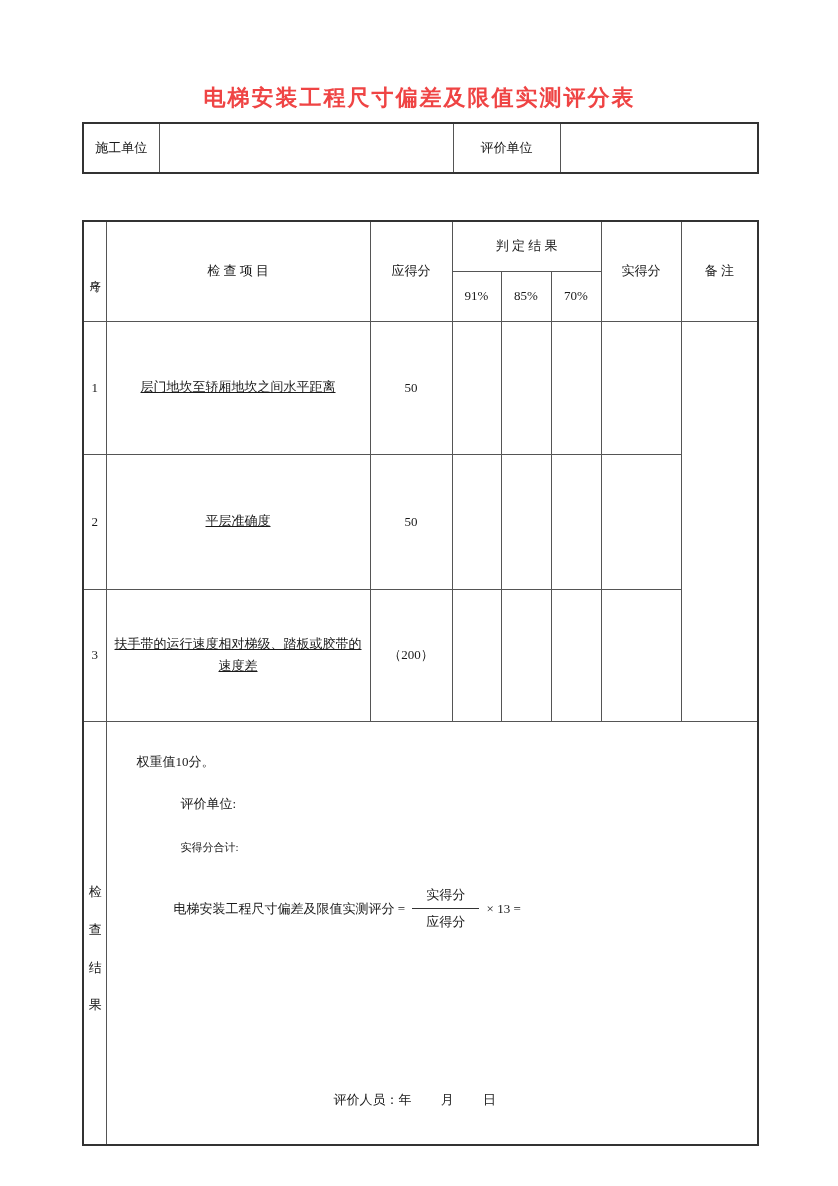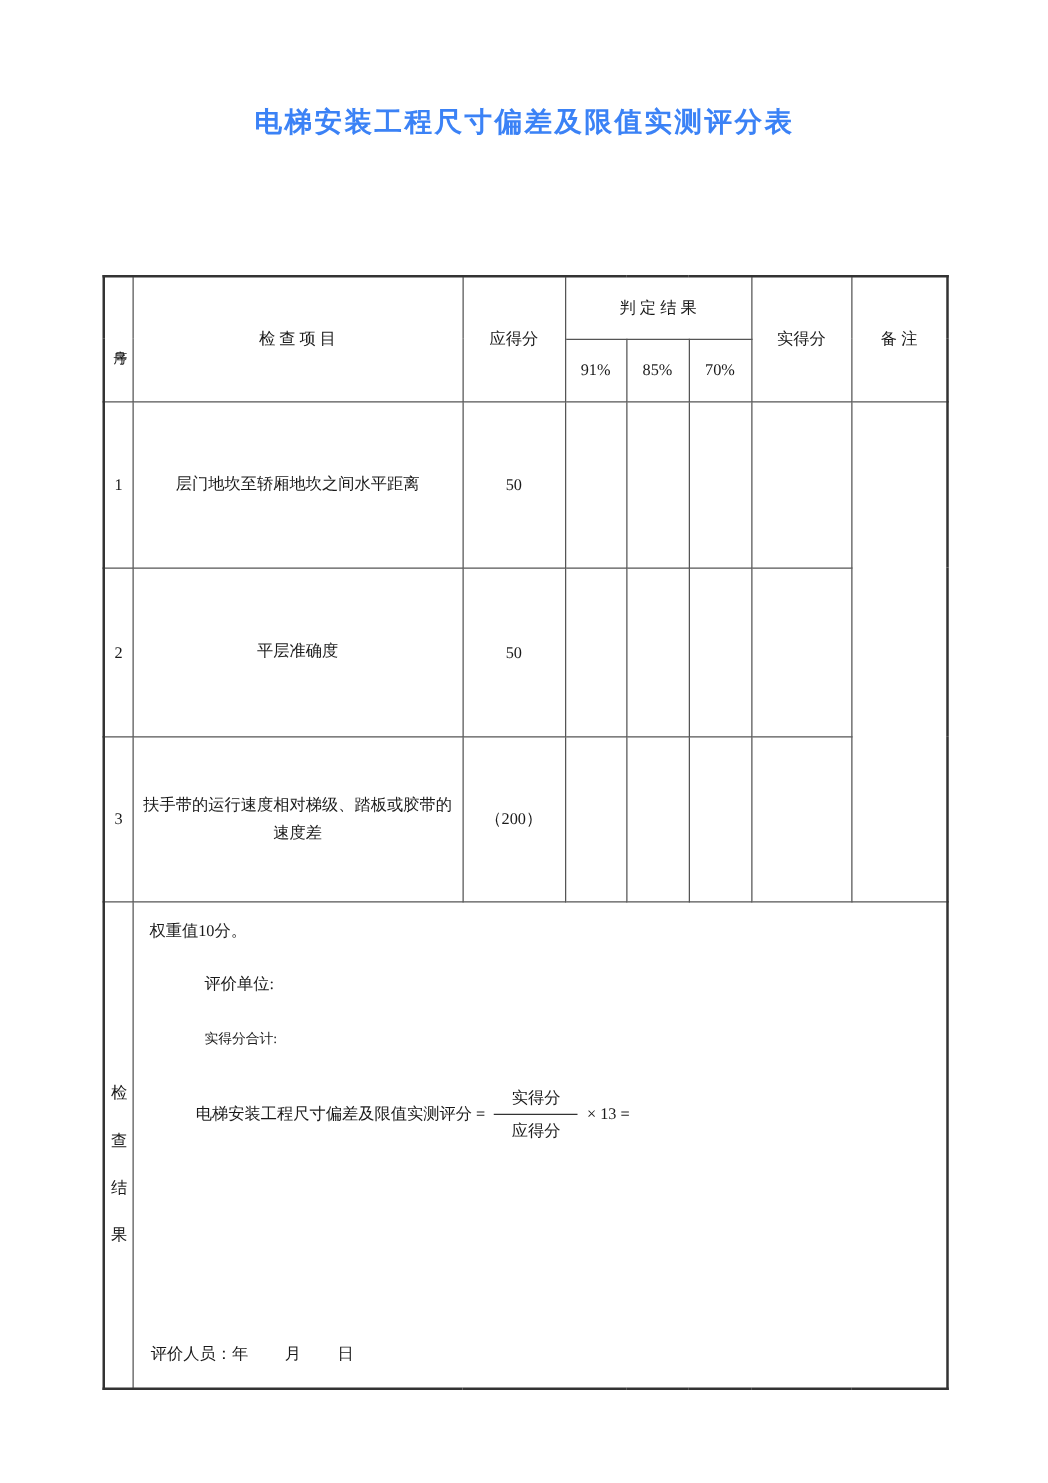--- a/index.html
+++ b/index.html
@@ -21,72 +21,72 @@
   .doc-title {
     position: absolute;
     top: 83px;
     left: 0;
     width: 675px;
     text-align: center;
     font-family: "Liberation Sans", "DejaVu Sans", sans-serif;
     font-size: 22px;
     font-weight: bold;
     letter-spacing: 2px;
-    color: #3b82f6;
+    color: #ef4444;
     white-space: nowrap;
   }
   table {
     border-collapse: collapse;
     table-layout: fixed;
     width: 675px;
     position: absolute;
     left: 0;
   }
   #info-table { top: 122px; }
   #score-table { top: 220px; }
   td {
     border: 1px solid #555;
     font-size: 13px;
     text-align: center;
     vertical-align: middle;
     overflow: hidden;
   }
   table { border: 2px solid #333; }
-  .item-cell { padding: 0 6px; line-height: 1.7; }
+  .item-cell { padding: 0 6px; line-height: 1.7; text-decoration: underline; }
   .vtext {
     display: inline-block;
     writing-mode: vertical-lr;
     text-orientation: upright;
   }
   .seq-head { font-size: 11px; letter-spacing: 2px; }
   .result-label { font-size: 13px; letter-spacing: 38px; padding-top: 38px; }
   .date-spaced { word-spacing: 13px; white-space: nowrap; }
   .date-wide  { word-spacing: 26px; white-space: nowrap; }
   
-  .result-cell { padding: 0; vertical-align: top; margin-left: 13px; }
+  .result-cell { padding: 17px; vertical-align: top; margin-left: 13px; }
   .result-content { position: relative; width: 100%; height: 388px; text-align: left; }
   .weight-note  { padding: 14px 0 0 13px; font-size: 13px; }
   .due-total    { margin: 24px 0 0 57px; font-size: 13px; }
   .actual-total { margin: 27px 0 0 57px; font-size: 11px; }
   .formula { margin: 30px 0 0 50px; font-size: 13px; white-space: nowrap; }
   .formula > span { vertical-align: middle; }
   .fraction {
     display: inline-block;
     text-align: center;
     margin: 0 4px;
   }
   .frac-num { display: block; border-bottom: 1.5px solid #333; padding: 1px 14px 4px; }
   .frac-den { display: block; padding: 4px 14px 1px; }
   .evaluator-row {
     position: absolute;
     left: 0;
     right: 0;
     bottom: 18px;
     display: flex;
-    justify-content: flex-start;
+    justify-content: center;
     padding: 0 48px 0 14px;
     font-size: 13px;
   }
 </style>
 </head>
 <body>
 
 <div class="sheet">
 
   <div class="doc-title">电梯安装工程尺寸偏差及限值实测评分表</div>
@@ -94,20 +94,26 @@
   <table id="info-table">
     <colgroup>
       <col style="width:76px">
         <col style="width:211px">
         <col style="width:83px">
       <col style="width:107px">
         <col style="width:109px">
         <col style="width:89px">
     </colgroup>
     <tbody>
+    <tr style="height:50px">
+      <td>施工单位</td>
+      <td colspan="2"></td>
+      <td>评价单位</td>
+      <td colspan="2"></td>
+    </tr>
   </tbody>
     </table>
 
   <table id="score-table">
     <colgroup>
       <col style="width:23px">
         <col style="width:264px">
         <col style="width:82px">
       <col style="width:49px">
         <col style="width:50px">

